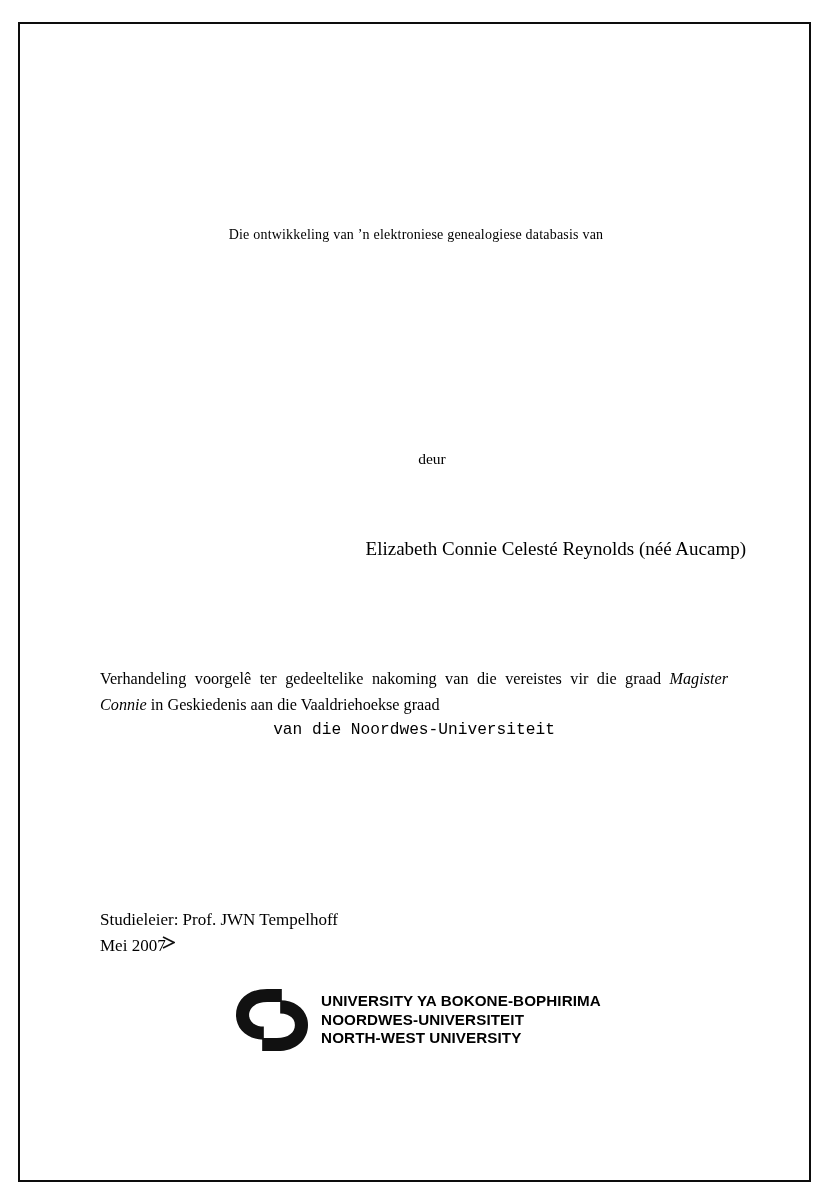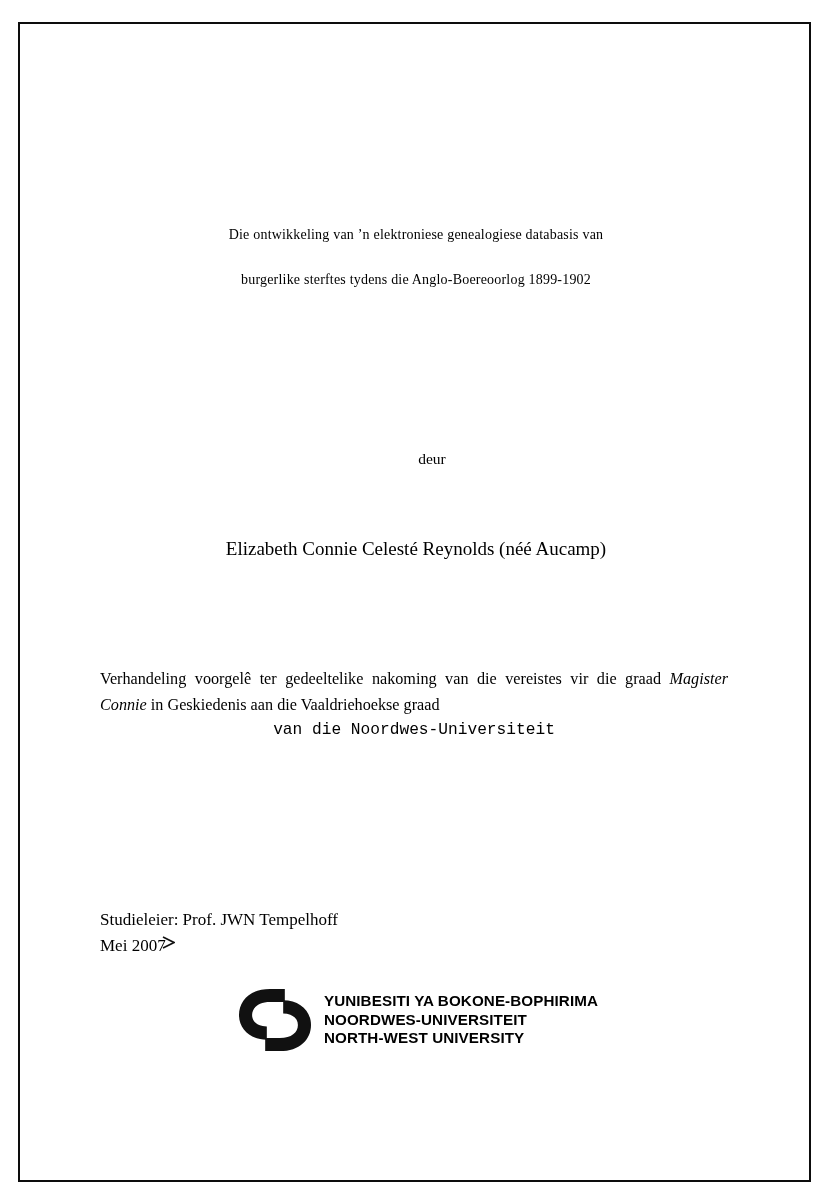--- a/index.html
+++ b/index.html
@@ -55,21 +55,21 @@
     left: 16px;
     width: 660px;
     text-align: center;
     font-size: 15.5px;
   }
   .author {
     position: absolute;
     top: 516px;
     left: 0;
     width: 660px;
-    text-align: center;
+    text-align: right;
     font-size: 19px;
   }
   .statement {
     position: absolute;
     top: 645px;
     left: 14px;
     width: 628px;
     font-size: 16.2px;
     line-height: 25.5px;
     text-align: justify;
@@ -129,21 +129,20 @@
 <body>
 
 <div class="page">
 
   <div class="scan-frame"></div>
 
   <div class="content">
 
     <div class="title-block">
       <div class="title-line">Die ontwikkeling van ’n elektroniese genealogiese databasis van</div>
-      <div class="title-line">burgerlike sterftes tydens die Anglo-Boereoorlog 1899-1902</div>
     </div>
 
     <div class="by-word">deur</div>
 
     <div class="author">Elizabeth Connie Celesté Reynolds (néé Aucamp)</div>
 
     <div class="statement">
       <span>Verhandeling voorgelê ter gedeeltelike nakoming van die vereistes vir die graad </span><i>Magister Connie</i><span> in Geskiedenis aan die Vaaldriehoekse graad</span>
       <div class="last-lines">van die Noordwes-Universiteit</div>
     </div>
@@ -158,20 +157,20 @@
       </div>
     </div>
 
     <div class="logo-wrap">
       <svg class="logo-mark" viewBox="0 0 100 88">
         <path d="M44 6 C20 6 6 20 6 38 C6 55 20 68 40 68 L40 52 C29 52 22 46 22 38 C22 29 30 22 44 22 L62 22 L62 6 Z" fill="#111"></path>
         <path d="M56 82 C80 82 94 68 94 50 C94 33 80 20 60 20 L60 36 C71 36 78 42 78 50 C78 59 70 66 56 66 L38 66 L38 82 Z" fill="#111"></path>
         <rect x="38" y="38" width="24" height="12" fill="#ffffff"></rect>
       </svg>
       <div class="logo-text">
-        <div>YUNIBESITI YA BOKONE-BOPHIRIMA</div>
+        <div>UNIVERSITY YA BOKONE-BOPHIRIMA</div>
         <div>NOORDWES-UNIVERSITEIT</div>
         <div>NORTH-WEST UNIVERSITY</div>
       </div>
     </div>
 
   </div>
 </div>
 
 </body></html>

